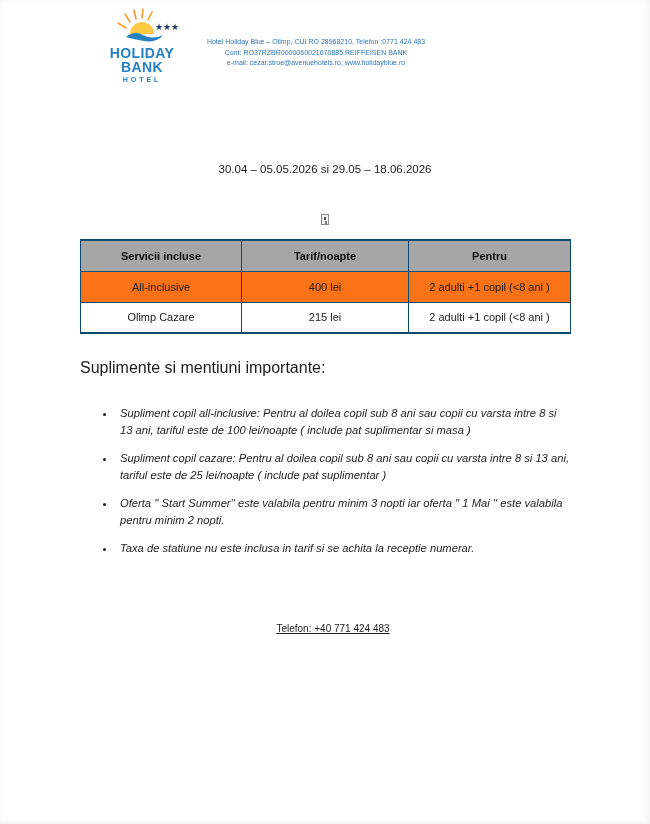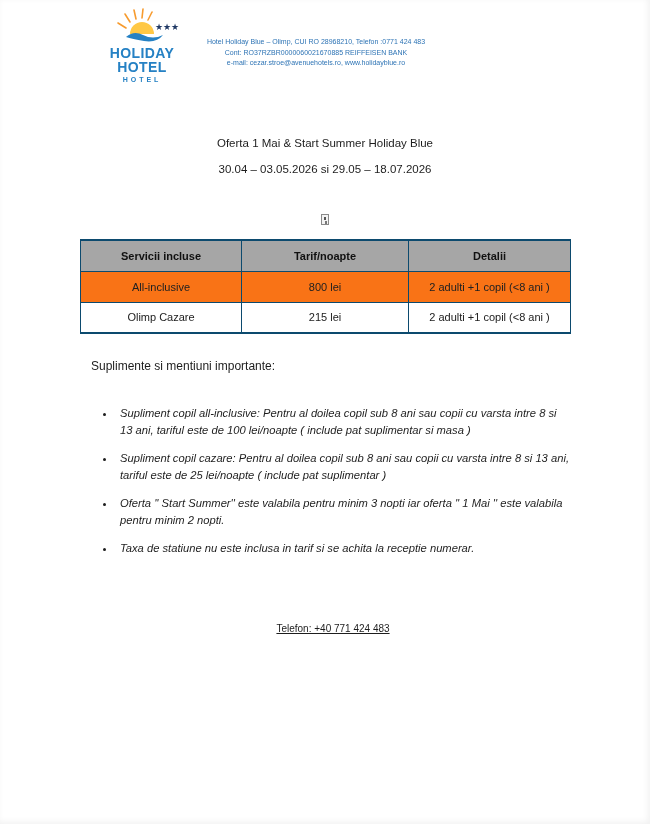--- a/index.html
+++ b/index.html
@@ -45,21 +45,21 @@
   .pricing th, .pricing td {
     border:1px solid #0c4a6e; text-align:center; height:31px; vertical-align:middle;
     padding:6px 4px;
   }
   .pricing thead th { background:#a6a6a6; font-weight:bold; color:#111; border-top-width:2px; }
   .pricing tbody tr:nth-child(1) td { background:#f97316; }
   .pricing tbody tr:nth-child(2) td { background:#ffffff; border-bottom-width:2px; }
   .pricing col.c1 { width:161px; } .pricing col.c2 { width:167px; } .pricing col.c3 { width:162px; }
 
   
-  .notes-heading { position:absolute; left:80px; top:359px; font-size:12px; color:#1d1d1d;margin-left:11px; }
+  .notes-heading { position:absolute; left:80px; top:359px; font-size:16px; color:#1d1d1d; }
   .notes { position:absolute; left:116px; top:405px; width:456px; list-style:disc outside;font-style:italic; }
   .notes li { font-size:11.2px; line-height:16.5px; margin-bottom:12px; color:#1d1d1d;
               padding-left:4px; }
 
   
   .f-heading { position:absolute; left:0; top:596px; width:100%; text-align:center;
                font-size:11.5px; color:#1d1d1d; }
   .f-phone   { position:absolute; left:8px; top:623px; width:100%; text-align:center;
                font-size:10px; color:#1d1d1d; text-decoration:underline; }
   .f-email   { position:absolute; left:0; top:650px; width:100%; text-align:center;
@@ -86,54 +86,53 @@
       <path d="M30 26 A12 12 0 0 1 54 26 Z" fill="#FFC845"></path>
 
       <g fill="#1F3864" font-size="9" font-family="DejaVu Sans, sans-serif">
         <text x="55" y="22">★</text>
           <text x="63" y="22">★</text>
           <text x="71" y="22">★</text>
       </g>
 
       <path d="M26 29 q8 -7 17 -2 q10 5 20 0 q-6 8 -19 6 q-12 -2 -18 -4 Z" fill="#2581C4"></path>
     </svg>
-    <div class="logo-name">HOLIDAY HOTEL</div>
+    <div class="logo-name">HOLIDAY BANK</div>
     <div class="logo-sub">HOTEL</div>
   </div>
 
   <div class="contact">
     <div>Hotel Holiday Blue – Olimp, CUI  RO 28968210, Telefon :0771 424 483</div>
     <div>Cont: RO37RZBR0000060021670885 REIFFEISEN BANK</div>
     <div>e-mail: cezar.stroe@avenuehotels.ro, www.holidayblue.ro</div>
   </div>
 
-  <div class="title">Oferta 1 Mai &amp; Start Summer Holiday Blue</div>
-  <div class="dates">30.04 – 03.05.2026 si 29.05 – 18.07.2026</div>
+  <div class="dates">30.04 – 05.05.2026 si 29.05 – 18.06.2026</div>
 
   <div class="marker-wrap">
     <span class="marker"></span>
   </div>
 
   <table class="pricing">
     <colgroup>
         <col class="c1">
         <col class="c2">
         <col class="c3">
       </colgroup>
     <thead>
       <tr>
         <th>Servicii incluse</th>
         <th>Tarif/noapte</th>
-        <th>Detalii</th>
+        <th>Pentru</th>
       </tr>
     </thead>
     <tbody>
       <tr>
         <td>All-inclusive</td>
-        <td>800 lei</td>
+        <td>400 lei</td>
         <td>2 adulti +1 copil (&lt;8 ani )</td>
       </tr>
       <tr>
         <td>Olimp Cazare</td>
         <td>215 lei</td>
         <td>2 adulti +1 copil (&lt;8 ani )</td>
       </tr>
     </tbody>
   </table>
 

